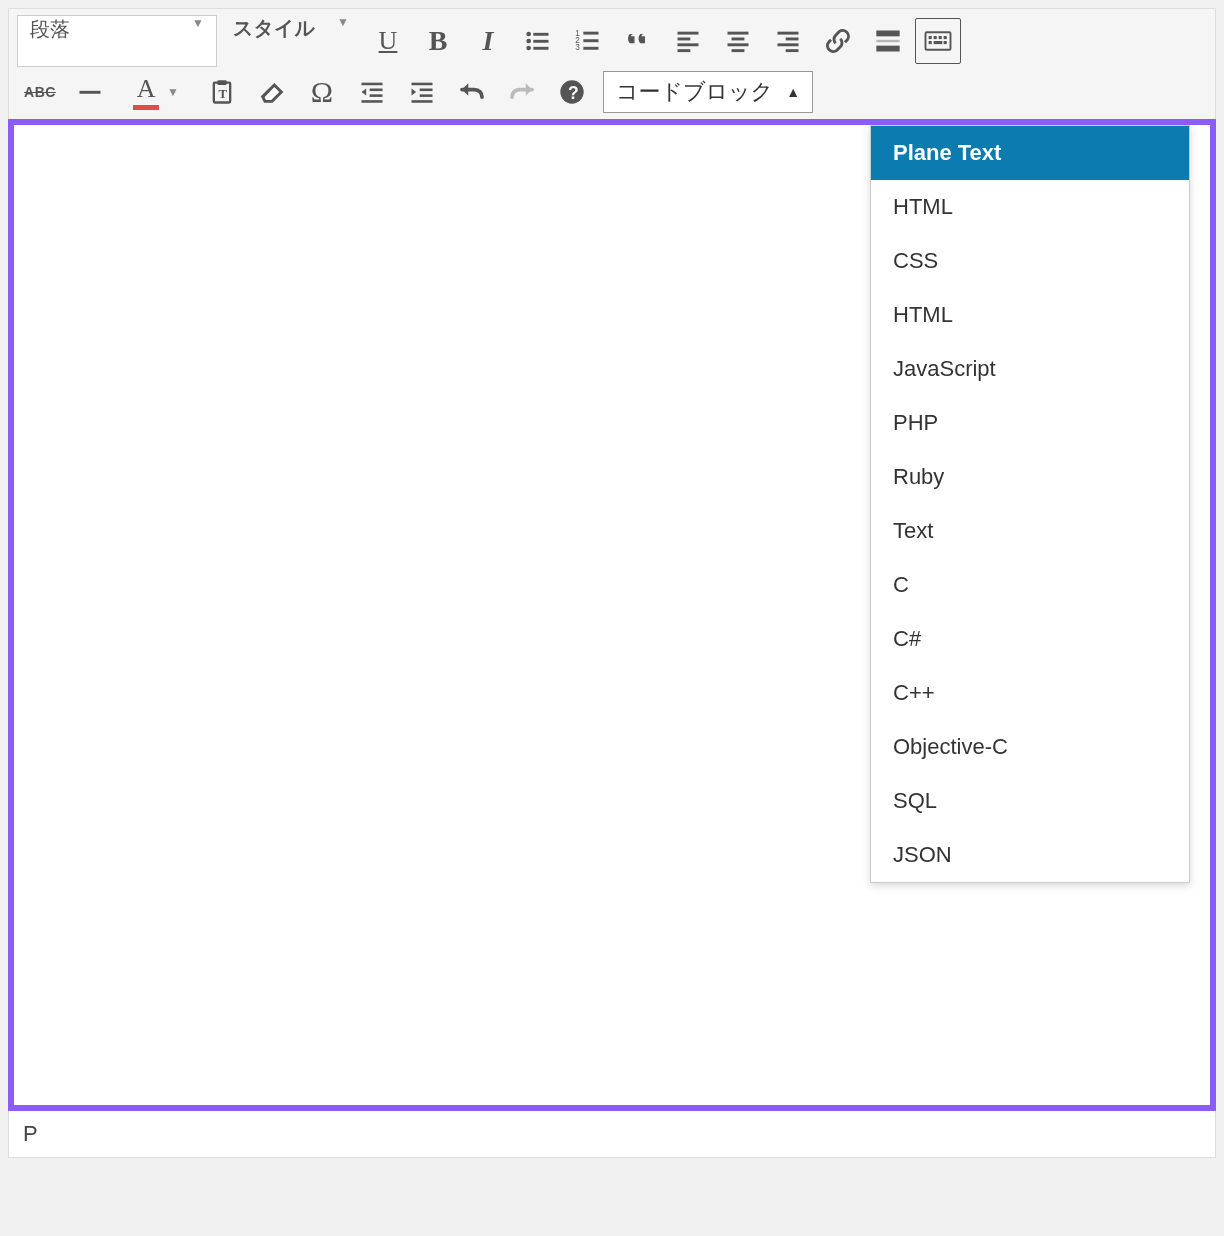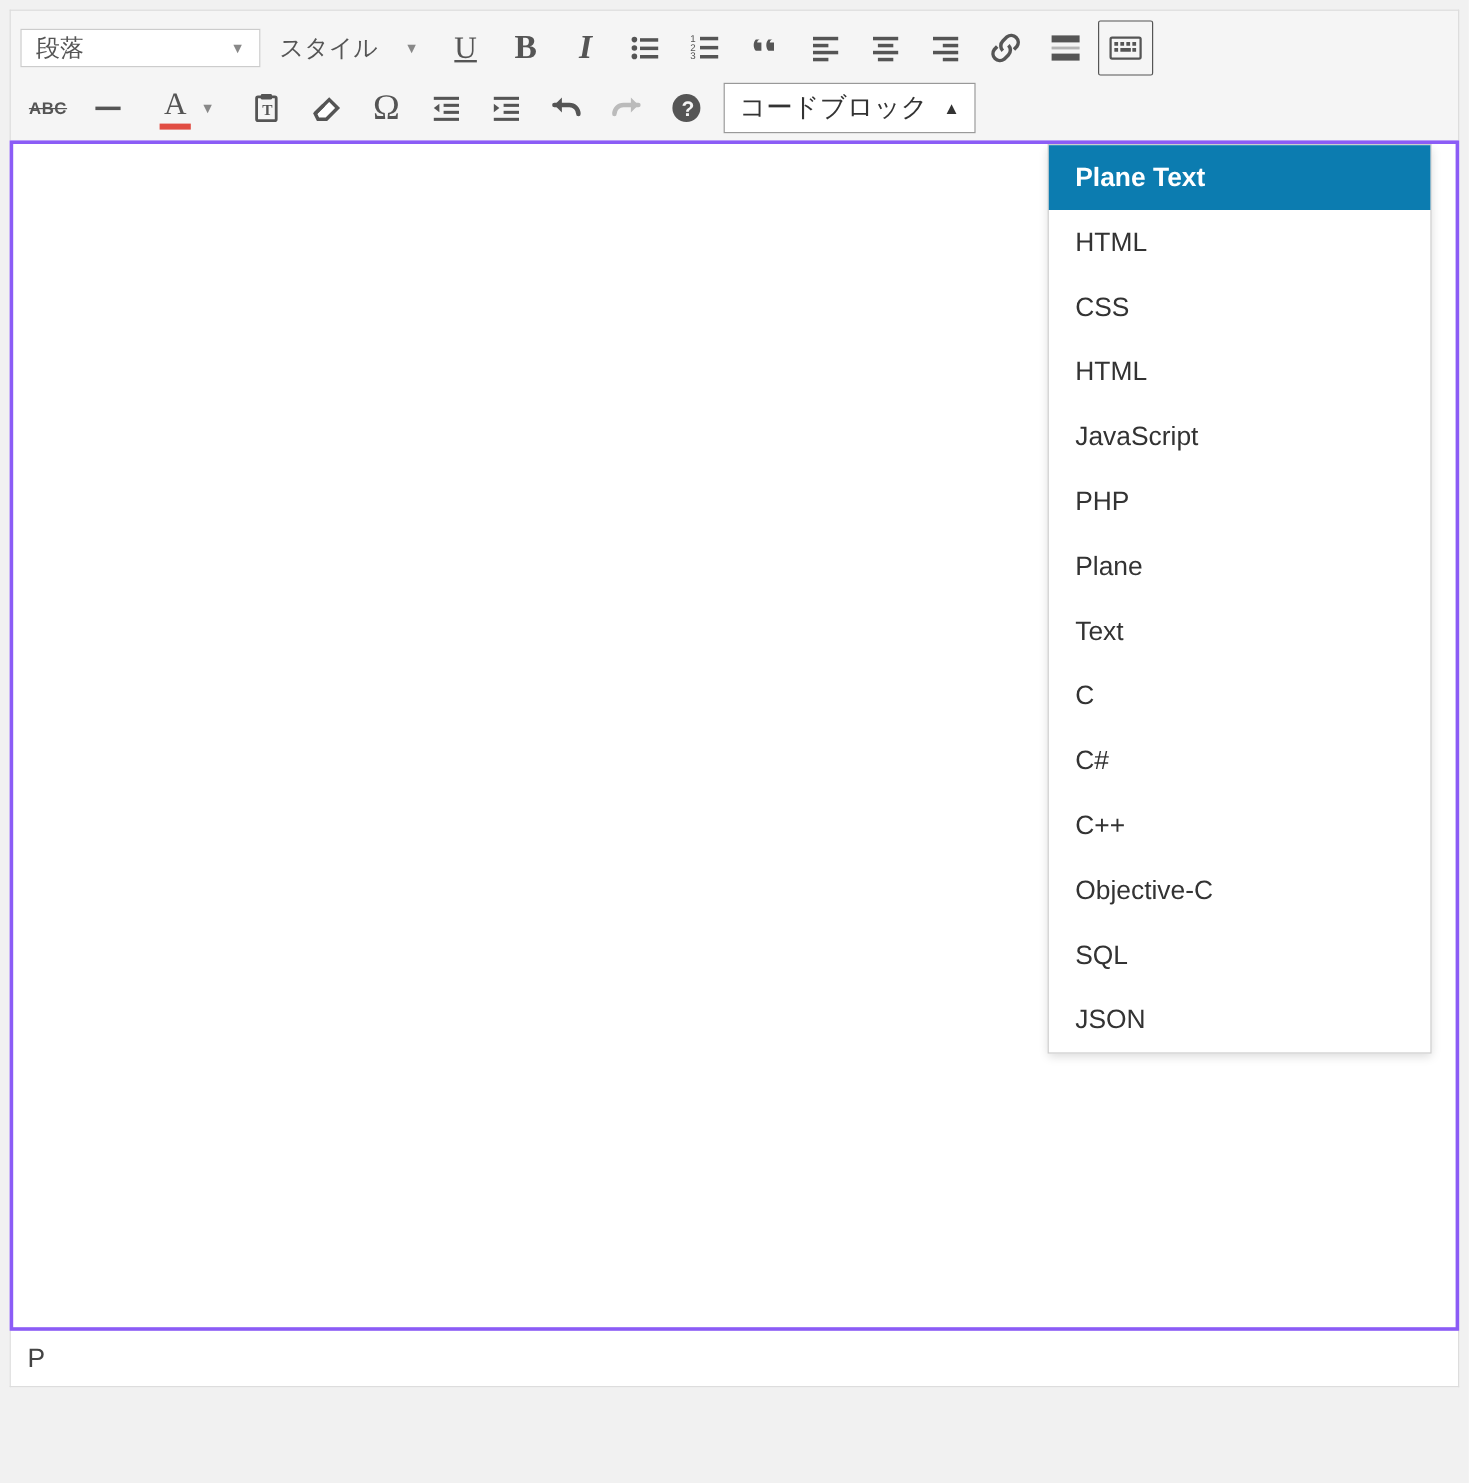--- a/index.html
+++ b/index.html
@@ -22,32 +22,31 @@
 .toolbar-row {
   display: flex;
   align-items: center;
   gap: 4px;
   flex-wrap: wrap;
   min-height: 50px;
 }
 .select-box {
   background: #fff;
   border: 1px solid #ccc;
-  height: 32px;
-  display: flex;
-  align-items: center;
+  height: 52px;
+  display: flex;
   justify-content: space-between;
   padding: 0 12px;
   font-size: 20px;
   color: #555;
   cursor: pointer;
   min-width: 200px;
 }
 .select-box.format { width: 200px; }
-.select-box.style { border: none; background: transparent; min-width: 140px; }
+.select-box.style { border: none; background: transparent; min-width: 140px; font-weight: bold; }
 .select-caret {
   font-size: 12px;
   color: #888;
   margin-left: 8px;
 }
 .tb-btn {
   width: 46px;
   height: 46px;
   display: flex;
   align-items: center;
@@ -92,21 +91,21 @@
 }
 .textcolor-bar {
   width: 26px;
   height: 5px;
   background: #e14d43;
   margin-top: 1px;
 }
 .content-area {
   position: relative;
   background: #fff;
-  border: 3px solid #8b5cf6;
+  border: 6px solid #8b5cf6;
   height: 992px;
   overflow-y: scroll;
 }
 .content-area::-webkit-scrollbar { width: 16px; }
 .content-area::-webkit-scrollbar-track { background: #f5f5f5; border-left: 1px solid #eee; }
 .content-area::-webkit-scrollbar-thumb { background: #c0c0c0; border-radius: 8px; border: 3px solid #f5f5f5; }
 .dropdown-menu {
   position: absolute;
   top: 0;
   right: 20px;
@@ -343,21 +342,21 @@
   </div>
 
   <div class="content-area">
     <div class="dropdown-menu" id="codeblock-dropdown">
         <div class="dropdown-item selected">Plane Text</div>
         <div class="dropdown-item">HTML</div>
         <div class="dropdown-item">CSS</div>
         <div class="dropdown-item">HTML</div>
         <div class="dropdown-item">JavaScript</div>
         <div class="dropdown-item">PHP</div>
-        <div class="dropdown-item">Plane</div>
+        <div class="dropdown-item">Ruby</div>
         <div class="dropdown-item">Text</div>
         <div class="dropdown-item">C</div>
         <div class="dropdown-item">C#</div>
         <div class="dropdown-item">C++</div>
         <div class="dropdown-item">Objective-C</div>
         <div class="dropdown-item">SQL</div>
         <div class="dropdown-item">JSON</div>
       </div>
   </div>
 

